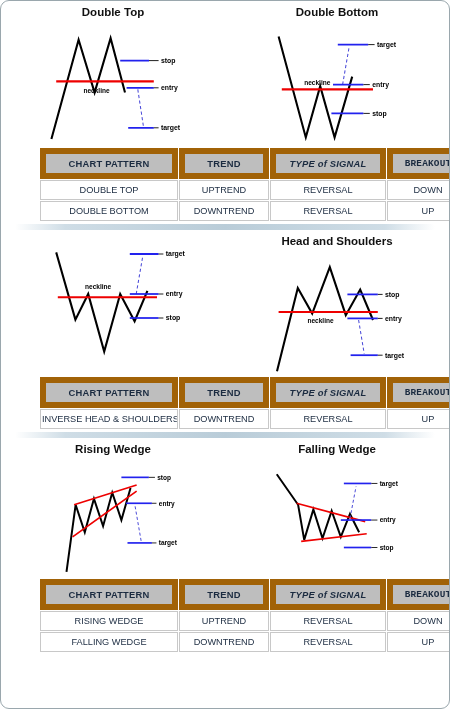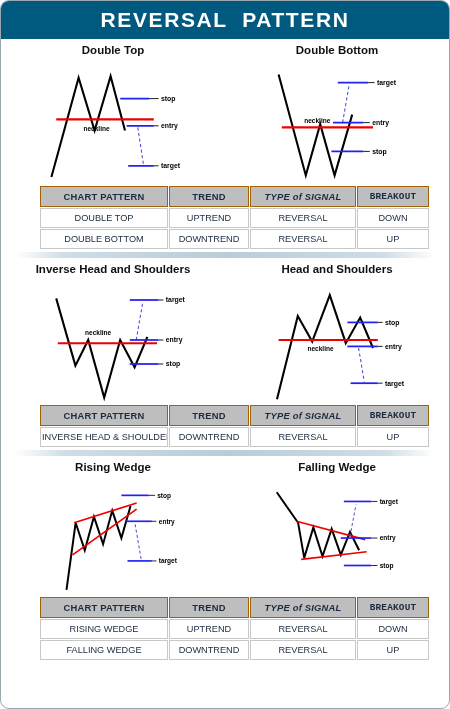--- a/index.html
+++ b/index.html
@@ -80,21 +80,21 @@
     border-spacing: 1px;
     table-layout: fixed;
   }
   table.pattern-table th {
     background: #bebebe;
     color: #1b2b40;
     font-size: 9.4px;
     font-weight: bold;
     padding: 4px 1px;
     text-align: center;
-    border: 1px solid #a16207;
+    border: 6px solid #a16207;
     letter-spacing: 0.2px;
   }
   table.pattern-table td {
     background: #ffffff;
     color: #1b2b40;
     font-size: 9.2px;
     padding: 4px 1px;
     text-align: center;
     border: 1px solid #c8c8c8;
     white-space: nowrap;
@@ -111,23 +111,20 @@
   .wedgeline { stroke: #ee0000; stroke-width: 2.2; }
   .tick { stroke: #2222ee; stroke-width: 2.2; }
   .leader { stroke: #000000; stroke-width: 1.1; }
   .dash { stroke: #4a4ad8; stroke-width: 1.3; stroke-dasharray: 4 3; fill: none; }
 </style>
 </head>
 <body>
 
 <div id="page">
 
-  <div class="banner">
-    <div class="banner-title">REVERSAL  PATTERN</div>
-  </div>
 
   <div class="section">
     <div class="charts-row">
 
       <div class="chart-cell">
         <div class="chart-title">Double Top</div>
         <svg class="chart-svg" width="210" height="128" viewBox="0 0 190 160">
           <polyline class="price" points="18,150 52,26 72,92 92,24 110,92"></polyline>
           <line class="neck" x1="24" y1="78" x2="146" y2="78"></line>
           <text class="lbl-neck" x="58" y="92">neckline</text>
@@ -192,21 +189,20 @@
       </table>
     </div>
   </div>
 
   <div class="divider"></div>
 
   <div class="section">
     <div class="charts-row">
 
       <div class="chart-cell">
-        <div class="chart-title">Inverse Head and Shoulders</div>
         <svg class="chart-svg" width="210" height="128" viewBox="0 0 190 160">
           <polyline class="price" points="24,28 48,112 64,80 84,152 104,80 122,114 138,76"></polyline>
           <line class="neck" x1="26" y1="84" x2="150" y2="84"></line>
           <text class="lbl-neck" x="60" y="74">neckline</text>
           <line class="tick" x1="116" y1="30" x2="152" y2="30"></line>
           <line class="leader" x1="152" y1="30" x2="158" y2="30"></line>
           <text class="lbl" x="161" y="33">target</text>
           <line class="dash" x1="124" y1="80" x2="132" y2="34"></line>
           <line class="tick" x1="116" y1="80" x2="152" y2="80"></line>
           <line class="leader" x1="152" y1="80" x2="158" y2="80"></line>

